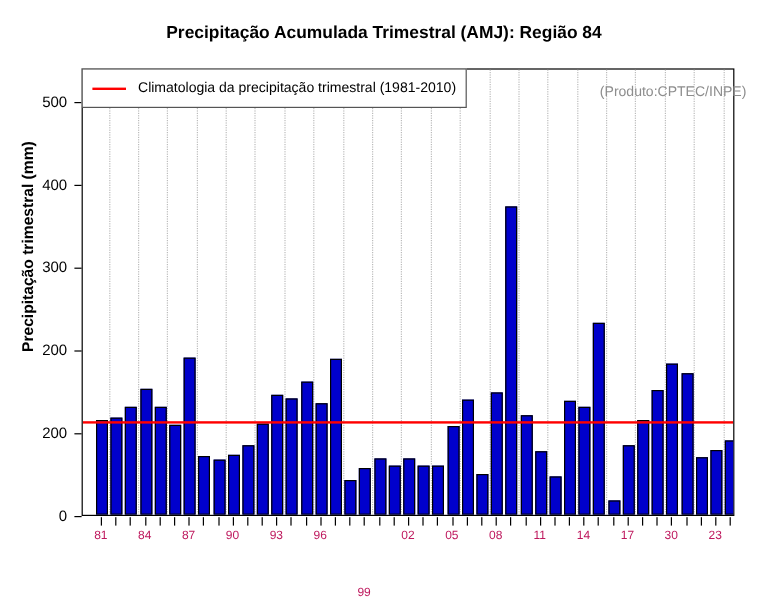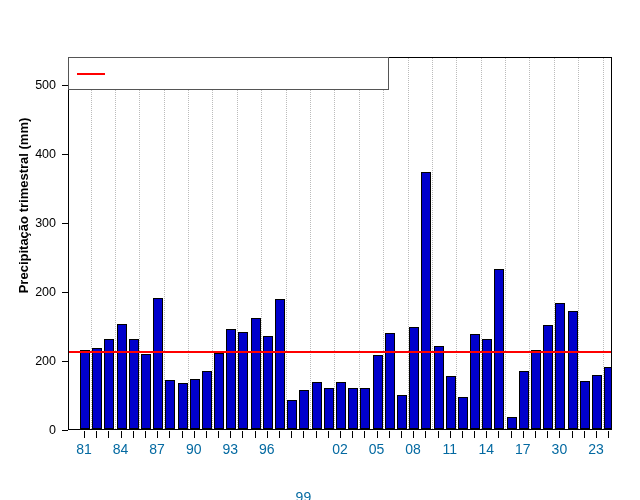--- a/index.html
+++ b/index.html
@@ -105,22 +105,22 @@
     width: 0;
     height: 7px;
     border-left: 1px solid #000000;
   }
   .xtick-label {
     position: absolute;
     top: 441px;
     width: 34px;
     margin-left: -17px;
     text-align: center;
-    font-size: 14px;
-    color: #0369a1;
+    font-size: 10px;
+    color: #be185d;
   }
   #xlabel {
     position: absolute;
     left: 0;
     top: 467px;
     width: 640px;
     text-align: center;
     font-size: 13px;
     font-weight: bold;
     color: #000000;
@@ -159,20 +159,21 @@
     font-size: 11.7px;
     color: #8d8d8d;
     z-index: 4;
   }
 </style>
 </head>
 <body>
 
 <div id="root">
 
+  <div id="chart-title">Precipitação Acumulada Trimestral (AMJ): Região 84</div>
 
   <div id="plot-frame">
     <div id="grid-layer">
         <div class="vgrid" style="left: 21.595px;"></div>
         <div class="vgrid" style="left: 45.975px;"></div>
         <div class="vgrid" style="left: 70.355px;"></div>
         <div class="vgrid" style="left: 94.735px;"></div>
         <div class="vgrid" style="left: 119.115px;"></div>
         <div class="vgrid" style="left: 143.495px;"></div>
         <div class="vgrid" style="left: 167.875px;"></div>
@@ -243,22 +244,24 @@
     </div>
   </div>
 
   <div id="yaxis"></div>
   <div id="ylabel">Precipitação trimestral (mm)</div>
 
   <div id="xaxis"></div>
 
   <div id="legend-box" style="width: 321px;">
     <span id="legend-swatch"></span>
+    <span id="legend-label">Climatologia da precipitação trimestral (1981-2010)</span>
   </div>
 
+  <div id="product-credit">(Produto:CPTEC/INPE)</div>
 
 <div class="ytick-mark" style="left: 62px; top: 430px;"></div>
     <div class="ytick-label" style="left: 10px; top: 424px;">0</div>
     <div class="ytick-mark" style="left: 62px; top: 360.926px;"></div>
     <div class="ytick-label" style="left: 10px; top: 354.926px;">200</div>
     <div class="ytick-mark" style="left: 62px; top: 291.852px;"></div>
     <div class="ytick-label" style="left: 10px; top: 285.852px;">200</div>
     <div class="ytick-mark" style="left: 62px; top: 222.778px;"></div>
     <div class="ytick-label" style="left: 10px; top: 216.778px;">300</div>
     <div class="ytick-mark" style="left: 62px; top: 153.704px;"></div>

